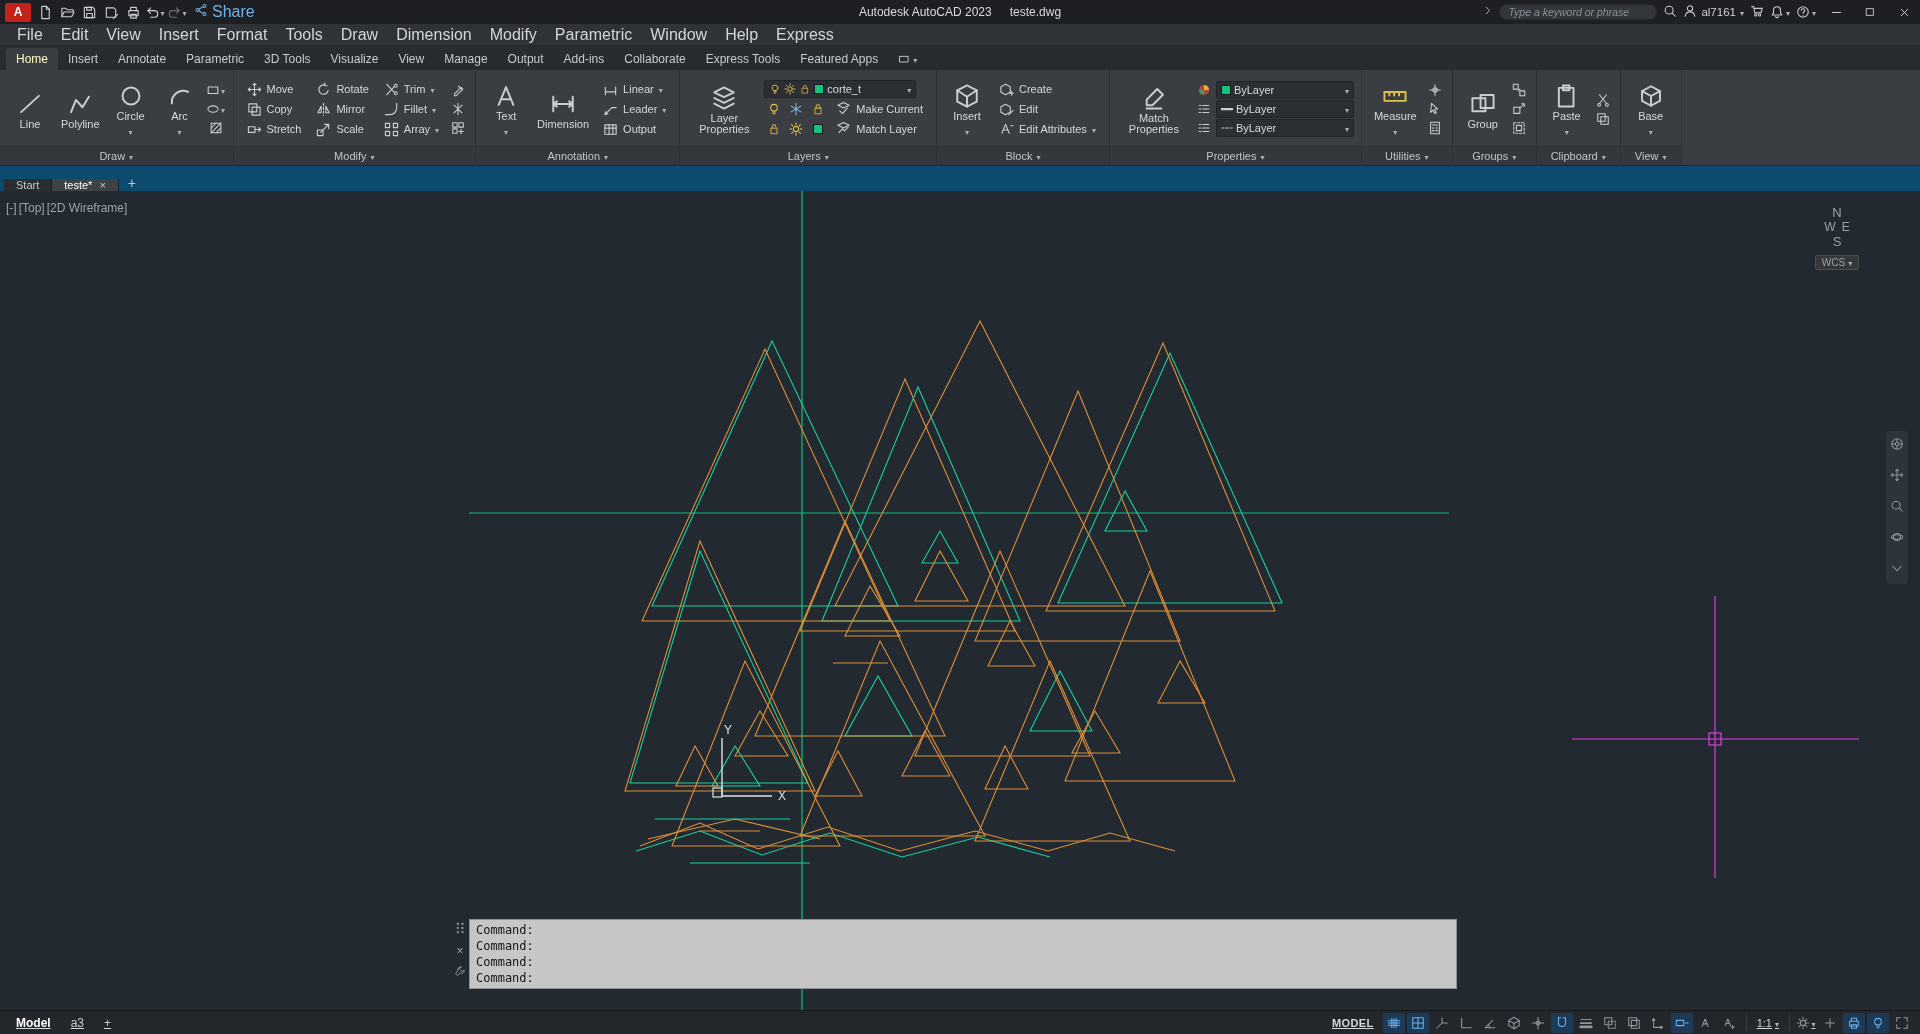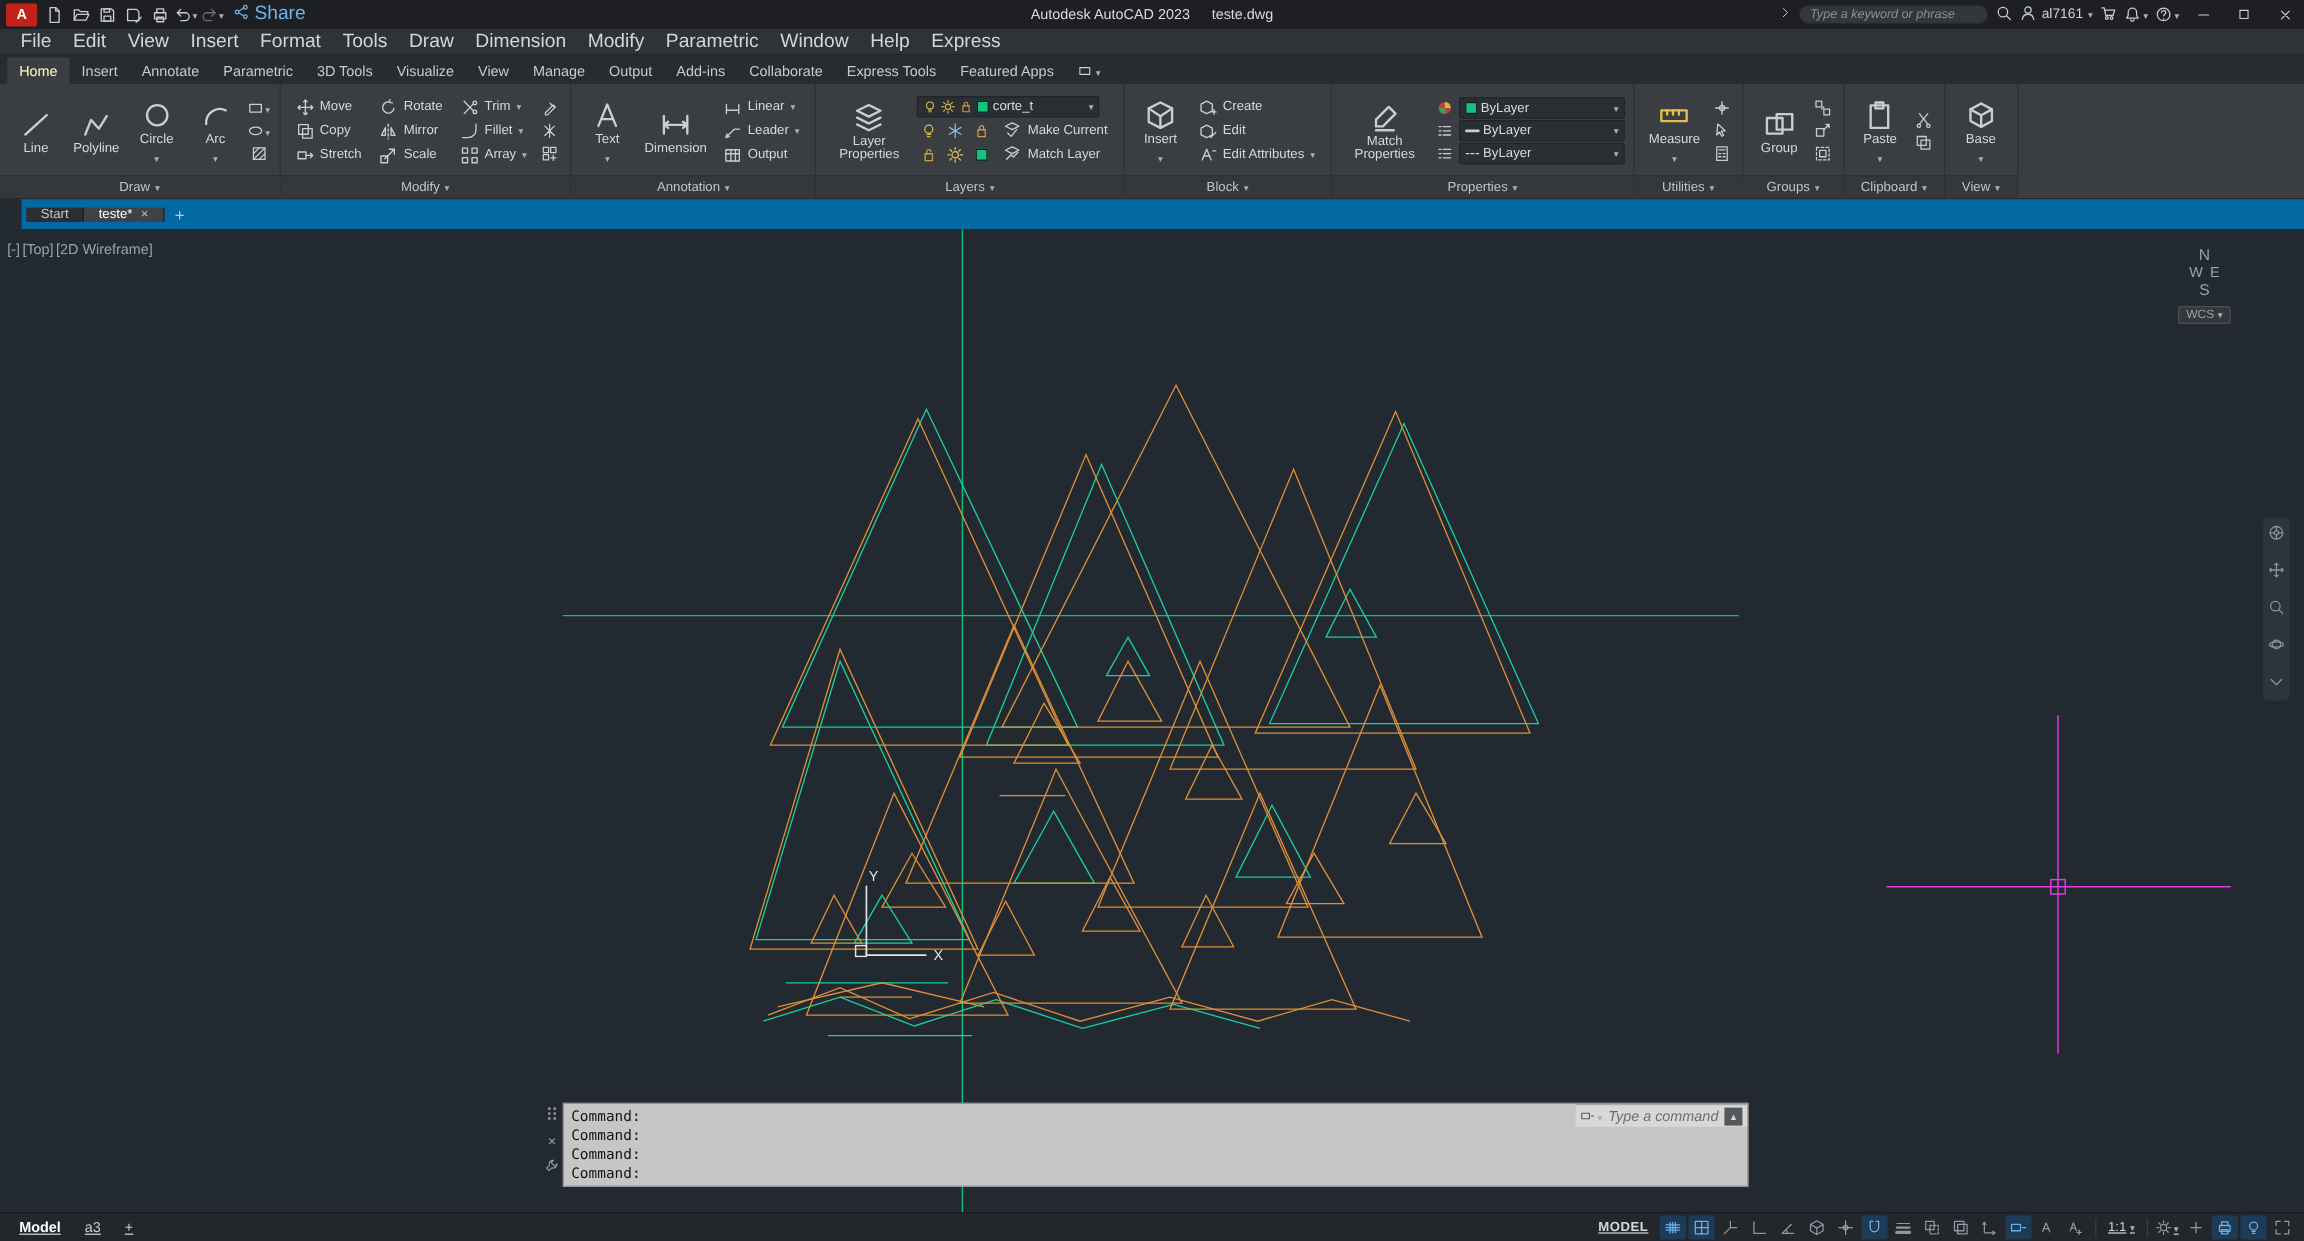--- a/index.html
+++ b/index.html
@@ -42,21 +42,21 @@
   .blab{font-size:11px;color:#d5d8db;text-align:center;line-height:11px;white-space:nowrap;}
   .btn-big2 .blab{white-space:normal;width:64px;}
   .btn-sm{display:flex;align-items:center;gap:5px;height:19px;padding:0 6px;font-size:11px;color:#d5d8db;white-space:nowrap;}
   .btn-ic{min-width:20px;height:18px;display:flex;align-items:center;justify-content:center;gap:1px;}
   .rrow{display:flex;align-items:center;gap:2px;}
   .rsel{display:flex;align-items:center;gap:3px;height:18px;background:#2b2e33;border:1px solid #202328;border-radius:2px;padding:0 4px;font-size:11px;color:#d8dbde;}
   .rsel .spacer{flex:1;}
   .chip{width:10px;height:10px;border:1px solid #10171d;display:inline-block;}
 
   
-  #filetabs{height:25px;background:#0369a1;display:flex;align-items:center;padding-left:4px;flex:0 0 25px;margin-left:18px;}
+  #filetabs{height:25px;background:#0c4a6e;display:flex;align-items:flex-end;padding-left:4px;flex:0 0 25px;}
   .ftab{display:flex;align-items:center;gap:7px;padding:0 12px;font-size:11px;color:#c3c7cc;background:#2a2d31;border-right:1px solid #1d2023;}
   .ftab.active{background:#3e4246;color:#ffffff;}
   .ftab-close{font-size:11px;color:#c3c7cc;}
   .ftab-close::after{content:"×";}
   .ftab-plus{width:26px;display:flex;align-items:center;justify-content:center;color:#c3c7cc;font-size:14px;}
 
   
   #canvas{position:relative;flex:1;background:#232931;overflow:hidden;}
   #scene{position:absolute;left:0;top:0;}
   #vplabel{position:absolute;left:6px;top:10px;font-size:12px;color:#9aa3ab;display:flex;gap:2px;z-index:3;}
@@ -1081,33 +1081,20 @@
               </svg>
             </span></span>
       </div>
       <div id="cmd-main">
         <div id="cmd-lines">
             <div class="cmd-line">Command:</div>
             <div class="cmd-line">Command:</div>
             <div class="cmd-line">Command:</div>
             <div class="cmd-line">Command:</div>
           </div>
-        <div id="cmd-input">
-          <span id="cmd-cust" style="display:inline-flex;align-items:center;gap:2px;">
-              <span class="icon">
-                <svg viewBox="0 0 16 16" width="12" height="12" fill="none" stroke="#555" stroke-width="1.2" stroke-linecap="round" stroke-linejoin="round">
-                  <rect x="1.5" y="5" width="8.5" height="6"></rect>
-                  <path d="M12 8h3"></path>
-                </svg>
-              </span>
-              <span class="arr"></span>
-            </span>
-          <span id="cmd-prompt">Type a command</span>
-          <span class="cmd-scrollbtn"></span>
-        </div>
       </div>
     </div>
   </div>
 
   <footer id="statusbar">
     <div id="sb-tabs" style="display:flex;align-items:center;">
         <span class="stab active">Model</span>
         <span class="stab">a3</span>
         <span class="stab">+</span>
       </div>

